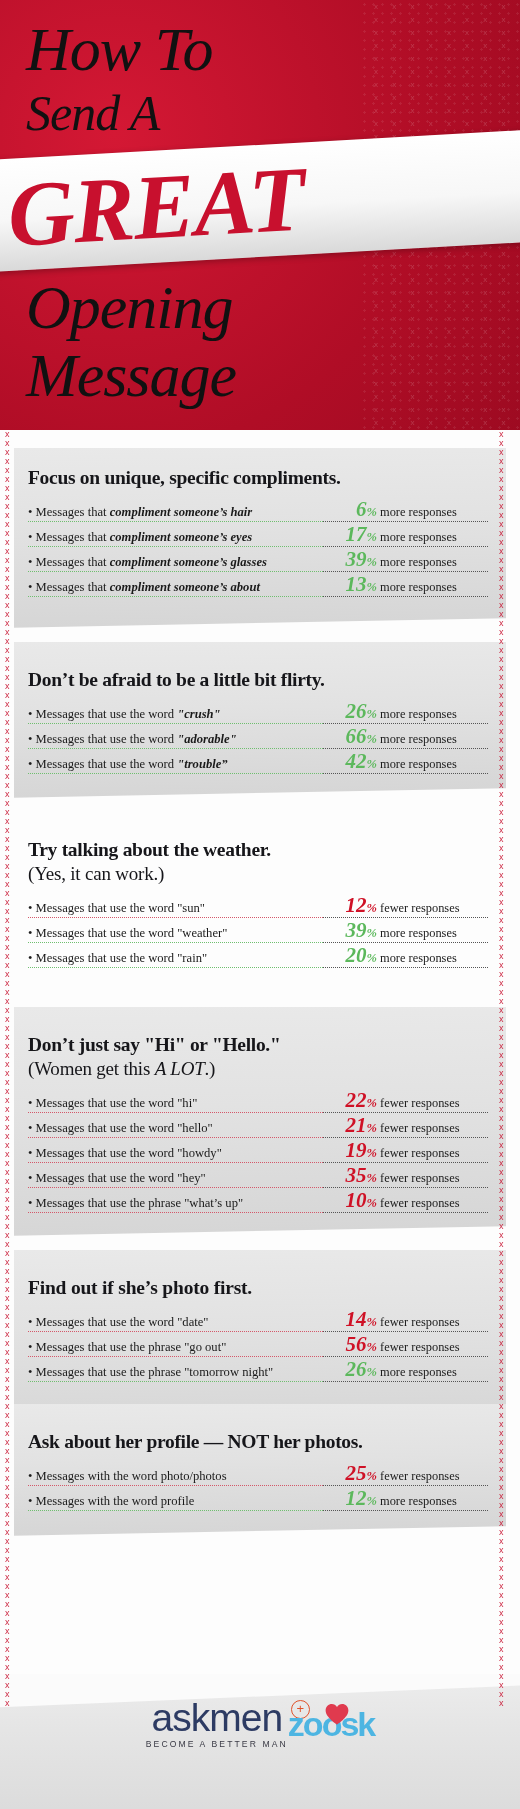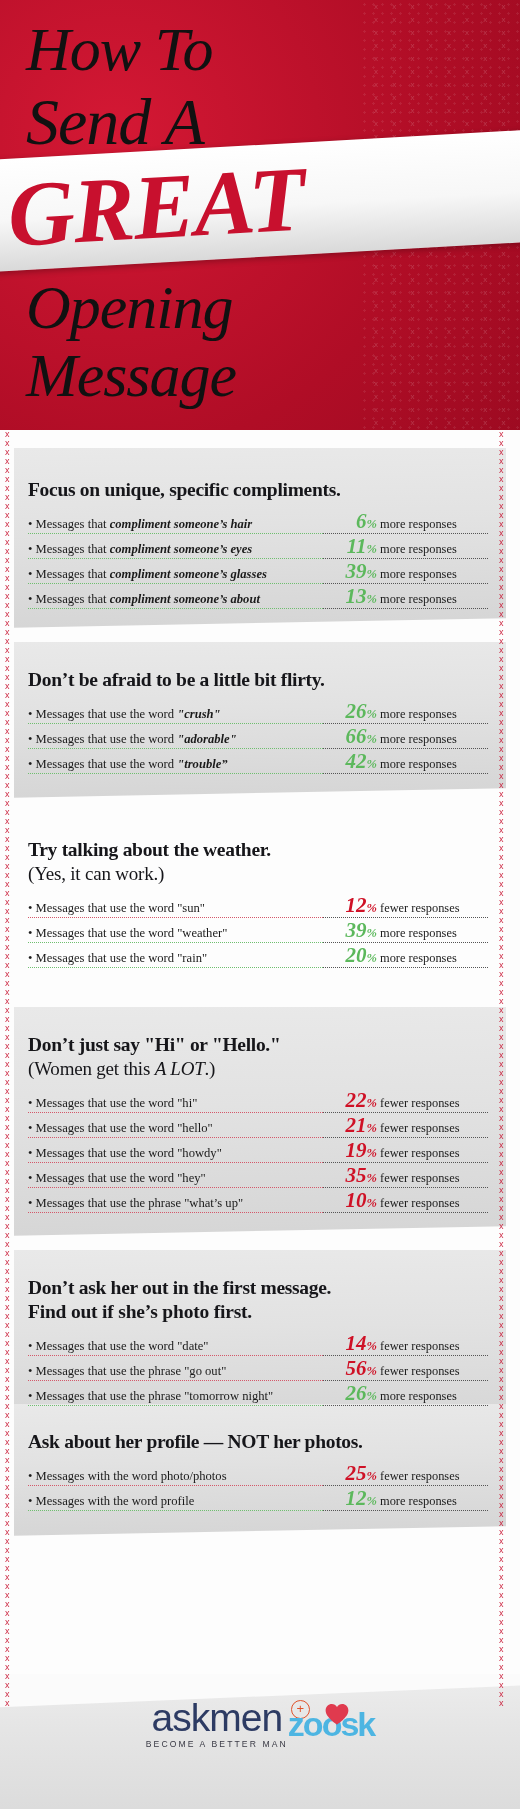--- a/index.html
+++ b/index.html
@@ -82,21 +82,21 @@
     position: absolute;
     left: 26px;
     font-style: italic;
     font-weight: 400;
     color: #111;
     letter-spacing: -1px;
     z-index: 3;
     white-space: nowrap;
   }
   #t-how   { top: 14px;  font-size: 62px; }
-  #t-send  { top: 84px;  font-size: 66px; }
+  #t-send  { top: 84px;  font-size: 50px; }
   #t-open  { top: 272px; font-size: 62px; font-style: italic; }
   #t-msg   { top: 340px; font-size: 62px; }
 
   
   .band {
     position: absolute;
     left: -10px;
     top: 160px;
     width: 545px;
     height: 112px;
@@ -329,36 +329,36 @@
     <div class="title-line" id="t-open">Opening</div>
     <div class="title-line" id="t-msg">Message</div>
   </div>
 
   <div class="rail left" id="rail-l">x x x x x x x x x x x x x x x x x x x x x x x x x x x x x x x x x x x x x x x x x x x x x x x x x x x x x x x x x x x x x x x x x x x x x x x x x x x x x x x x x x x x x x x x x x x x x x x x x x x x x x x x x x x x x x x x x x x x x x x x x x x x x x x x x x x x x x x x x x x x x x x x x x x x x x x x x x x x x x x x x x x x x x x x x x x x x x x x x x x x x x x x x x x x x x x x x x x x x x x x x x x x x x x x x x x x x x x x x x x x x x x x x x x x x x x x x x x x x x x x x x x x x x x x x x x x x x x x x x x x x x x x x x x x x x x x x x x x x x x x x x x x x x x x x x x x x x x x x x x x x x x x x x x x x x x x x x x x x x x x x x x x x x x x x x x x x x x x x x x x x x x x x x x x x x x x x x x x x x x x x x x x x x x x x x x x x x x x x x x x x x x x x x x x x x x x x x x x x x x x</div>
   <div class="rail right" id="rail-r">x x x x x x x x x x x x x x x x x x x x x x x x x x x x x x x x x x x x x x x x x x x x x x x x x x x x x x x x x x x x x x x x x x x x x x x x x x x x x x x x x x x x x x x x x x x x x x x x x x x x x x x x x x x x x x x x x x x x x x x x x x x x x x x x x x x x x x x x x x x x x x x x x x x x x x x x x x x x x x x x x x x x x x x x x x x x x x x x x x x x x x x x x x x x x x x x x x x x x x x x x x x x x x x x x x x x x x x x x x x x x x x x x x x x x x x x x x x x x x x x x x x x x x x x x x x x x x x x x x x x x x x x x x x x x x x x x x x x x x x x x x x x x x x x x x x x x x x x x x x x x x x x x x x x x x x x x x x x x x x x x x x x x x x x x x x x x x x x x x x x x x x x x x x x x x x x x x x x x x x x x x x x x x x x x x x x x x x x x x x x x x x x x x x x x x x x x x x x x x x x</div>
 
   <div class="body-wrap" id="body-wrap">
       <div class="section shaded" style="top: 18px; height: 180px;">
         <div class="slab" style="top: 0px; height: 180px; transform: rotate(-1.1deg); transform-origin: left top;"></div>
-        <div class="sec-inner" style="padding-top: 30px;">
+        <div class="sec-inner" style="padding-top: 18px;">
           <div class="sec-head">Focus on unique, specific compliments.</div>
           <div class="rows">
             <div class="row up-row">
               <span class="label">• Messages that <b>compliment someone’s hair</b></span>
               <span class="spacer"></span>
               <span class="pct up">6</span>
               <span class="pctsym up">%</span>
               <span class="resp">more responses</span>
               <span class="ul-left" style="right: 165px;"></span>
               <span class="ul-right"></span>
             </div>
             <div class="row up-row">
               <span class="label">• Messages that <b>compliment someone’s eyes</b></span>
               <span class="spacer"></span>
-              <span class="pct up">11</span>
+              <span class="pct up">17</span>
               <span class="pctsym up">%</span>
               <span class="resp">more responses</span>
               <span class="ul-left" style="right: 165px;"></span>
               <span class="ul-right"></span>
             </div>
             <div class="row up-row">
               <span class="label">• Messages that <b>compliment someone’s glasses</b></span>
               <span class="spacer"></span>
               <span class="pct up">39</span>
               <span class="pctsym up">%</span>
@@ -498,21 +498,20 @@
               <span class="resp">fewer responses</span>
               <span class="ul-left" style="right: 165px;"></span>
               <span class="ul-right"></span>
             </div>
           </div>
         </div>
       </div>
       <div class="section shaded" style="top: 820px; height: 181px;">
         <div class="slab" style="top: 0px; height: 181px; transform: rotate(-1.1deg); transform-origin: left top;"></div>
         <div class="sec-inner" style="padding-top: 26px;">
-          <div class="sec-head">Don’t ask her out in the first message.</div>
           <div class="sec-sub" style="font-weight: bold; font-size: 19.5px;">Find out if she’s photo first.</div>
           <div class="rows">
             <div class="row down-row">
               <span class="label">• Messages that use the word "date"</span>
               <span class="spacer"></span>
               <span class="pct down">14</span>
               <span class="pctsym down">%</span>
               <span class="resp">fewer responses</span>
               <span class="ul-left" style="right: 165px;"></span>
               <span class="ul-right"></span>

